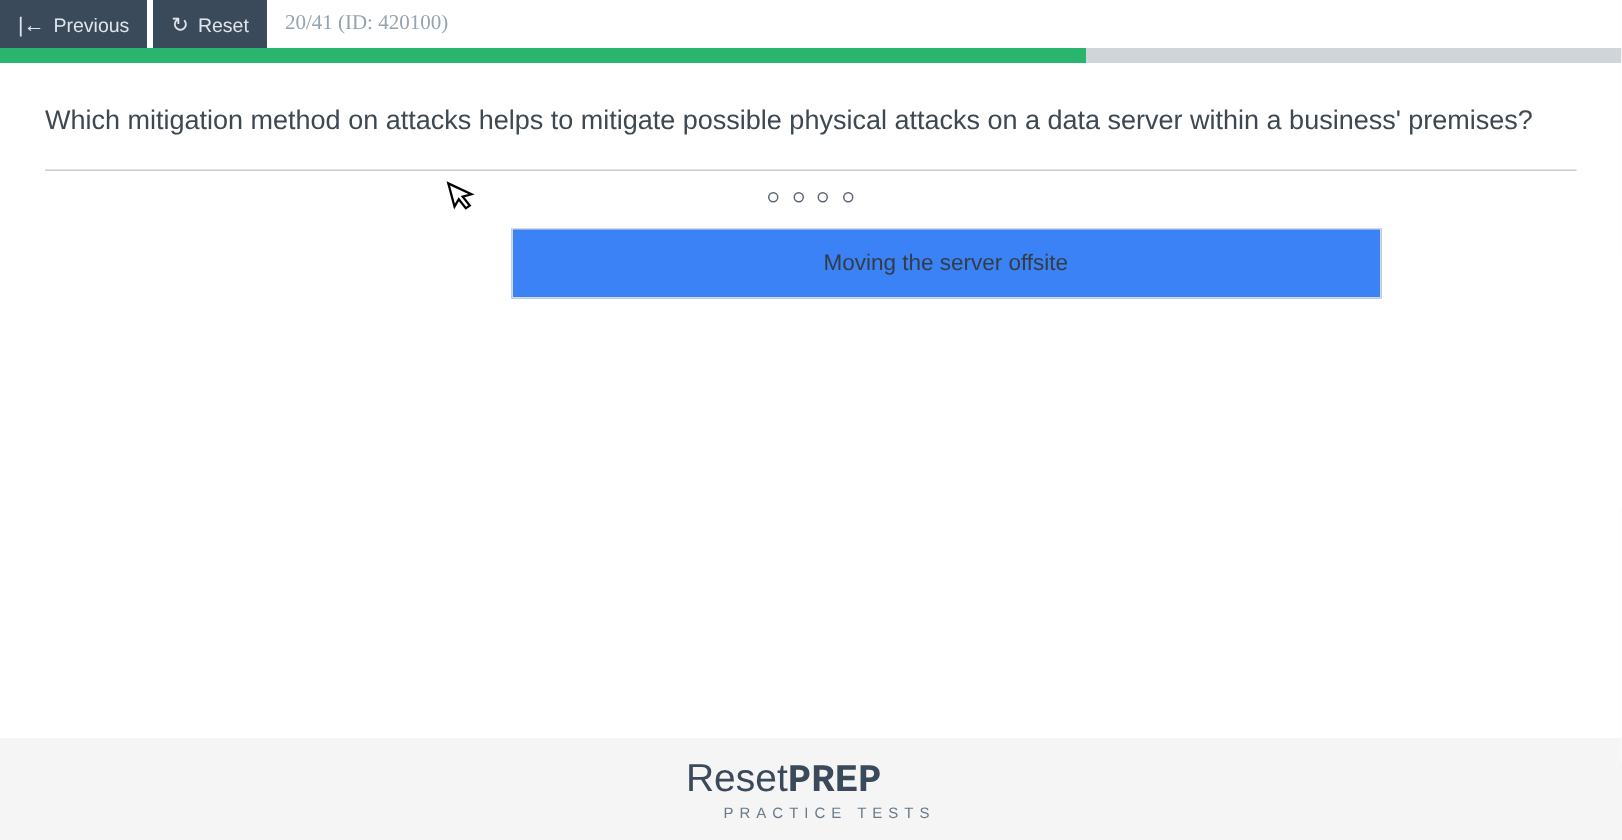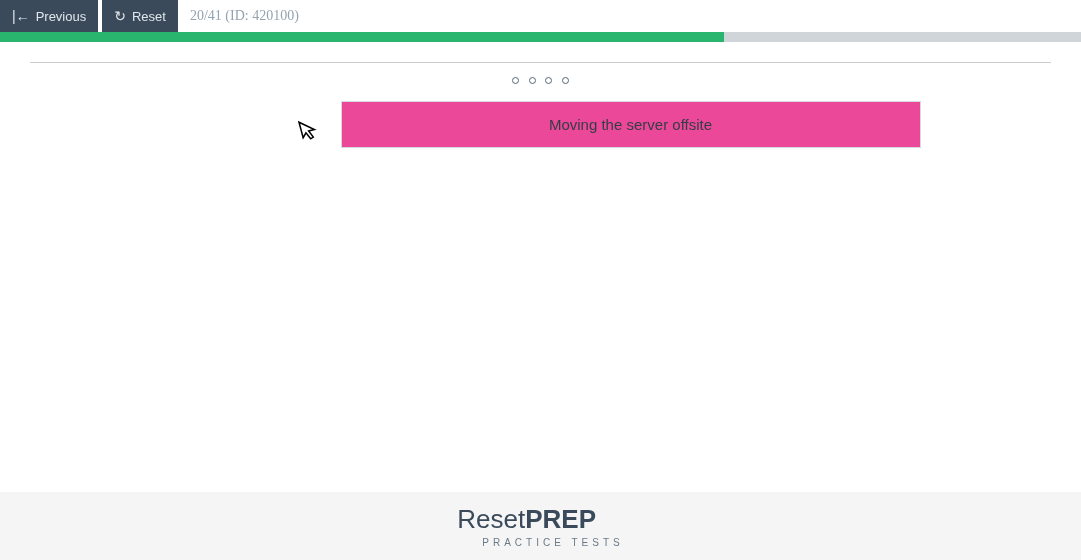--- a/index.html
+++ b/index.html
@@ -90,21 +90,21 @@
     }
     .answers {
       display: flex;
       flex-direction: column;
       gap: 10px;
       align-items: center;
       margin: 0 auto;
     }
     .answer-option {
       width: 580px;
-      background: #ec4899;
+      background: #3b82f6;
       color: #333d46;
       text-align: center;
       padding: 14px 18px;
       font-size: 15px;
       border: 1px solid #d5dade;
       cursor: pointer;
       margin-left: 180px;
     }
     .footer-brand {
       position: absolute;
@@ -113,20 +113,21 @@
       transform: translateX(-50%);
       text-align: left;
     }
     .brand-main {
       font-size: 26px;
       color: #3a4a5a;
       font-weight: 400;
     }
     .brand-main .bold {
       font-weight: 800;
+      font-family: Liberation Mono, monospace;
     }
     .brand-sub {
       font-size: 10px;
       letter-spacing: 4px;
       color: #6a7a88;
       margin-top: 2px;
       margin-left: 25px;
     }
     .cursor-arrow {
       position: absolute;
@@ -151,20 +152,21 @@
     <span>Reset</span>
   </button>
   <span class="counter">20/41 (ID: 420100)</span>
 </div>
 
 <div class="progress-track">
   <div class="progress-fill"></div>
 </div>
 
 <div class="content">
+  <div class="question-text">Which mitigation method on attacks helps to mitigate possible physical attacks on a data server within a business' premises?</div>
   <div class="divider"></div>
   <div class="dots-row">
     <span class="dot"></span>
     <span class="dot"></span>
     <span class="dot"></span>
     <span class="dot"></span>
   </div>
   <div class="answers">
     <div class="answer-option">
       <span>Moving the server offsite</span>

